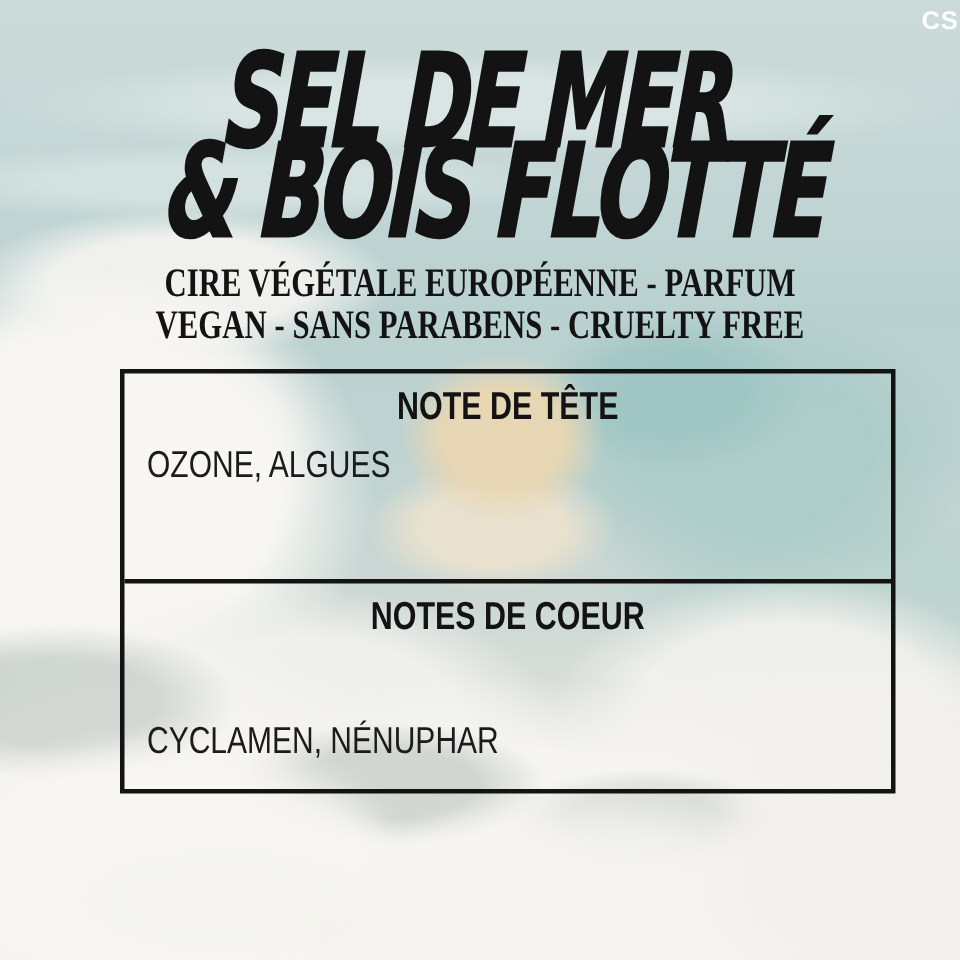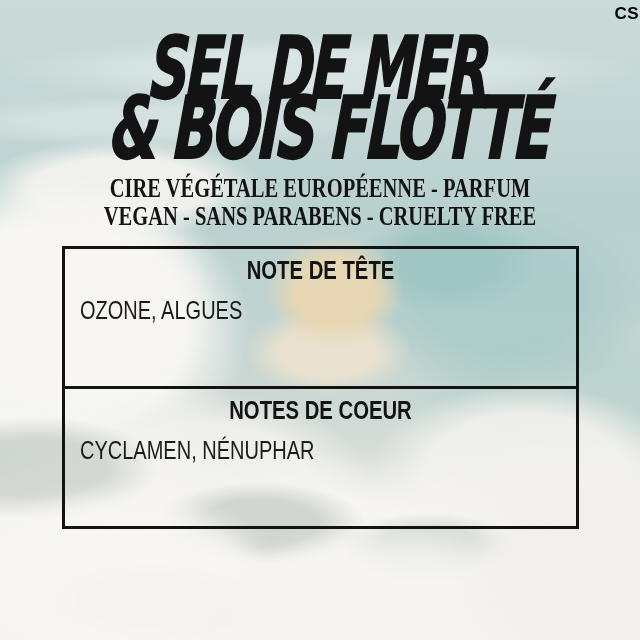--- a/index.html
+++ b/index.html
@@ -44,21 +44,21 @@
   }
   .blob{position:absolute;border-radius:50%;filter:blur(12px);z-index:0;}
   .blob.b1{left:-40px;top:500px;width:300px;height:160px;background:rgba(247,246,242,.9);}
   .blob.b2{left:230px;top:540px;width:320px;height:150px;background:rgba(246,245,241,.85);}
   .blob.b3{left:470px;top:500px;width:260px;height:170px;background:rgba(241,240,236,.8);}
   .blob.b4{left:-60px;top:200px;width:260px;height:200px;background:rgba(247,246,242,.75);}
 
   .content{position:absolute;inset:0;z-index:1;}
 
   
-  .cs{position:absolute;top:4px;right:1px;font-weight:bold;font-size:17px;letter-spacing:.5px;color:#000000;}
+  .cs{position:absolute;top:4px;right:1px;font-weight:bold;font-size:17px;letter-spacing:.5px;color:#ffffff;}
 
   
   .title-line{
     position:absolute;left:0;right:0;text-align:center;
     font-family:"DejaVu Sans",sans-serif;
     font-style:italic;font-weight:bold;
     font-size:86px;line-height:88px;letter-spacing:-4px;
     color:#131313;-webkit-text-stroke:2px #131313;
     white-space:nowrap;
   }
@@ -68,26 +68,26 @@
   
   .subtitle{position:absolute;top:174px;left:0;right:0;text-align:center;font-family:Liberation Serif, serif;}
   .subtitle div{
     font-weight:bold;font-size:27px;line-height:28px;letter-spacing:0;
     transform:scaleX(.76);transform-origin:50% 50%;
     white-space:nowrap;color:#131313;
   }
 
   
   .notes{
-    position:absolute;left:62px;top:246px;width:517px;height:283px;
+    position:absolute;left:80px;top:246px;width:517px;height:283px;
     border:3px solid #131313;box-sizing:border-box;
     display:flex;flex-direction:column;
   }
   .note-row{flex:1;box-sizing:border-box;padding:8px 15px 6px;display:flex;flex-direction:column;}
-  .note-row + .note-row{border-top:3px solid #131313;}
+  .note-row + .note-row{border-top:3px solid #131313;gap:44px;}
   .note-header{
     text-align:center;font-weight:bold;font-size:26px;line-height:27px;
     transform:scaleX(.78);transform-origin:50% 50%;white-space:nowrap;color:#131313;
   }
   .note-value{
     margin-top:13px;text-align:left;font-weight:normal;font-size:25px;line-height:27px;
     transform:scaleX(.80);transform-origin:0 50%;white-space:nowrap;color:#1b1b1b;
   }
 
   

